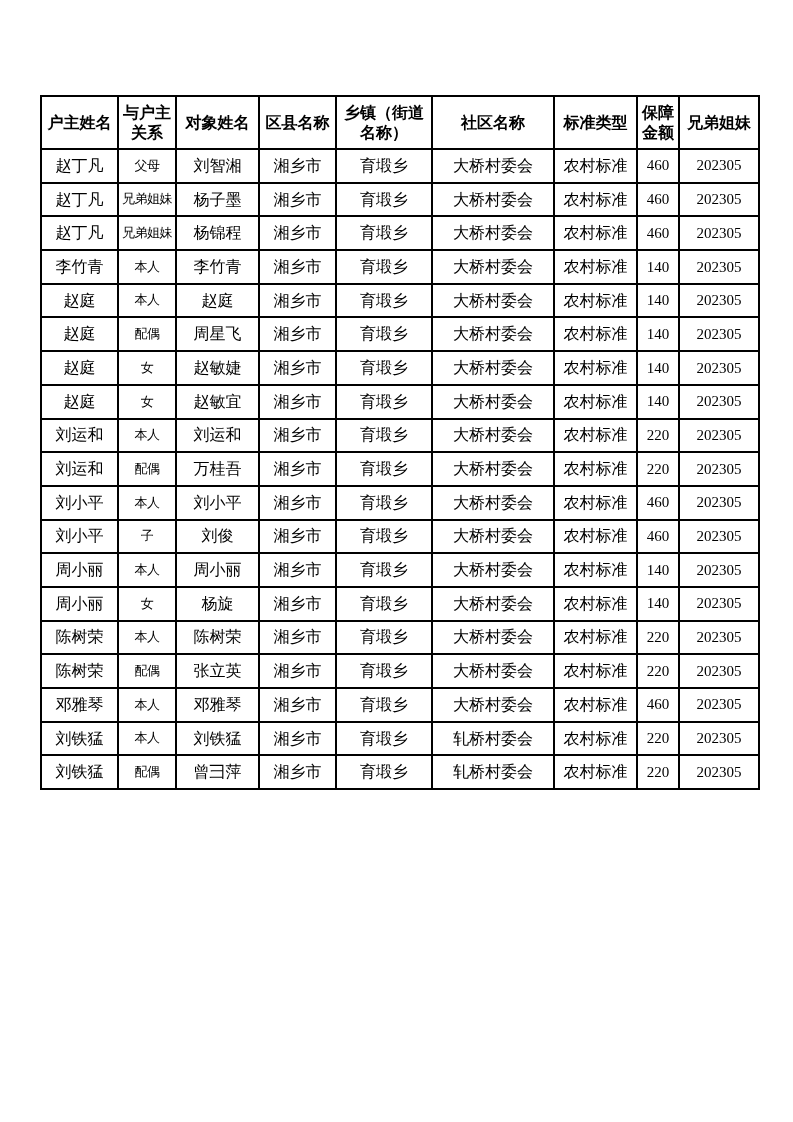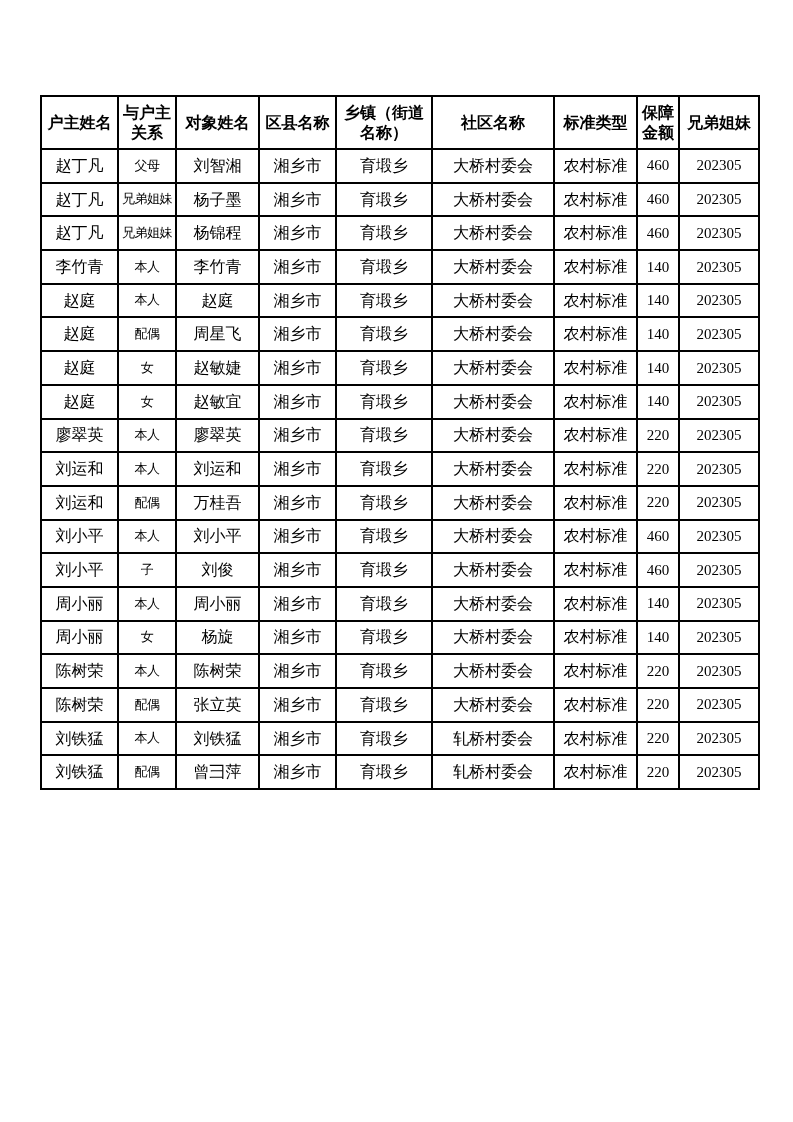--- a/index.html
+++ b/index.html
@@ -179,31 +179,20 @@
           <td>女</td>
           <td>赵敏宜</td>
           <td>湘乡市</td>
           <td>育塅乡</td>
           <td>大桥村委会</td>
           <td>农村标准</td>
           <td>140</td>
           <td>202305</td>
         </tr>
         <tr>
-          <td>廖翠英</td>
-          <td>本人</td>
-          <td>廖翠英</td>
-          <td>湘乡市</td>
-          <td>育塅乡</td>
-          <td>大桥村委会</td>
-          <td>农村标准</td>
-          <td>220</td>
-          <td>202305</td>
-        </tr>
-        <tr>
           <td>刘运和</td>
           <td>本人</td>
           <td>刘运和</td>
           <td>湘乡市</td>
           <td>育塅乡</td>
           <td>大桥村委会</td>
           <td>农村标准</td>
           <td>220</td>
           <td>202305</td>
         </tr>
@@ -275,20 +264,31 @@
         </tr>
         <tr>
           <td>陈树荣</td>
           <td>配偶</td>
           <td>张立英</td>
           <td>湘乡市</td>
           <td>育塅乡</td>
           <td>大桥村委会</td>
           <td>农村标准</td>
           <td>220</td>
+          <td>202305</td>
+        </tr>
+        <tr>
+          <td>邓雅琴</td>
+          <td>本人</td>
+          <td>邓雅琴</td>
+          <td>湘乡市</td>
+          <td>育塅乡</td>
+          <td>大桥村委会</td>
+          <td>农村标准</td>
+          <td>460</td>
           <td>202305</td>
         </tr>
         <tr>
           <td>刘铁猛</td>
           <td>本人</td>
           <td>刘铁猛</td>
           <td>湘乡市</td>
           <td>育塅乡</td>
           <td>轧桥村委会</td>
           <td>农村标准</td>

